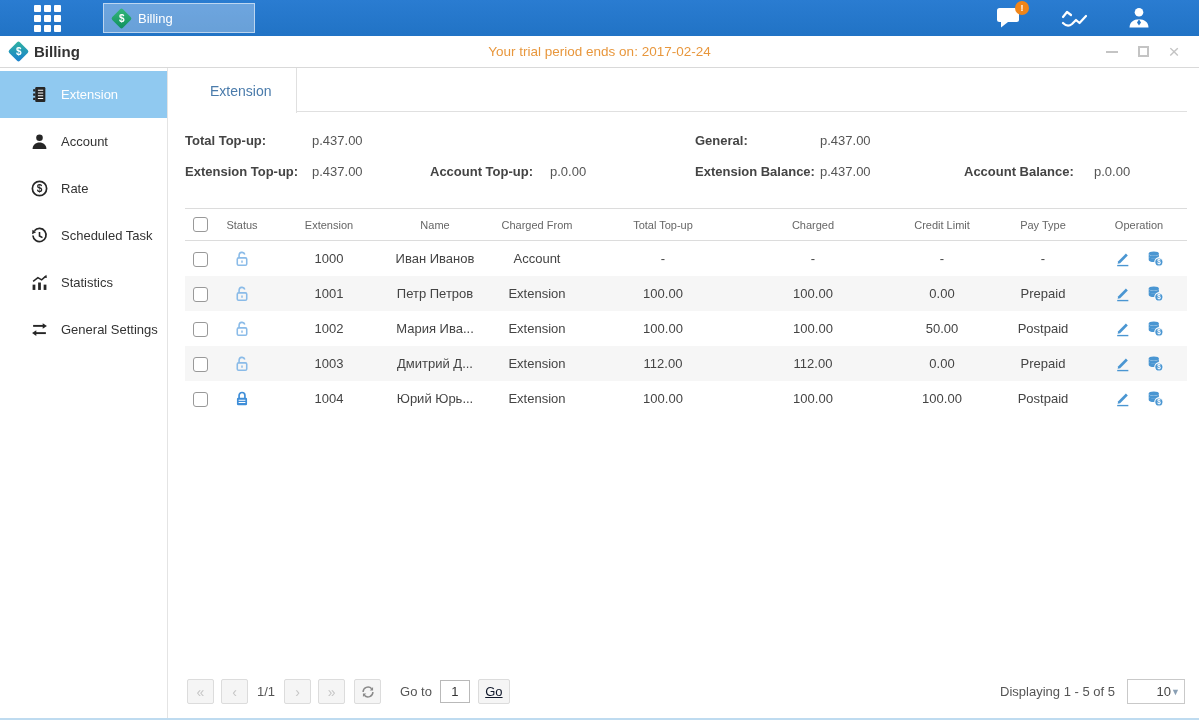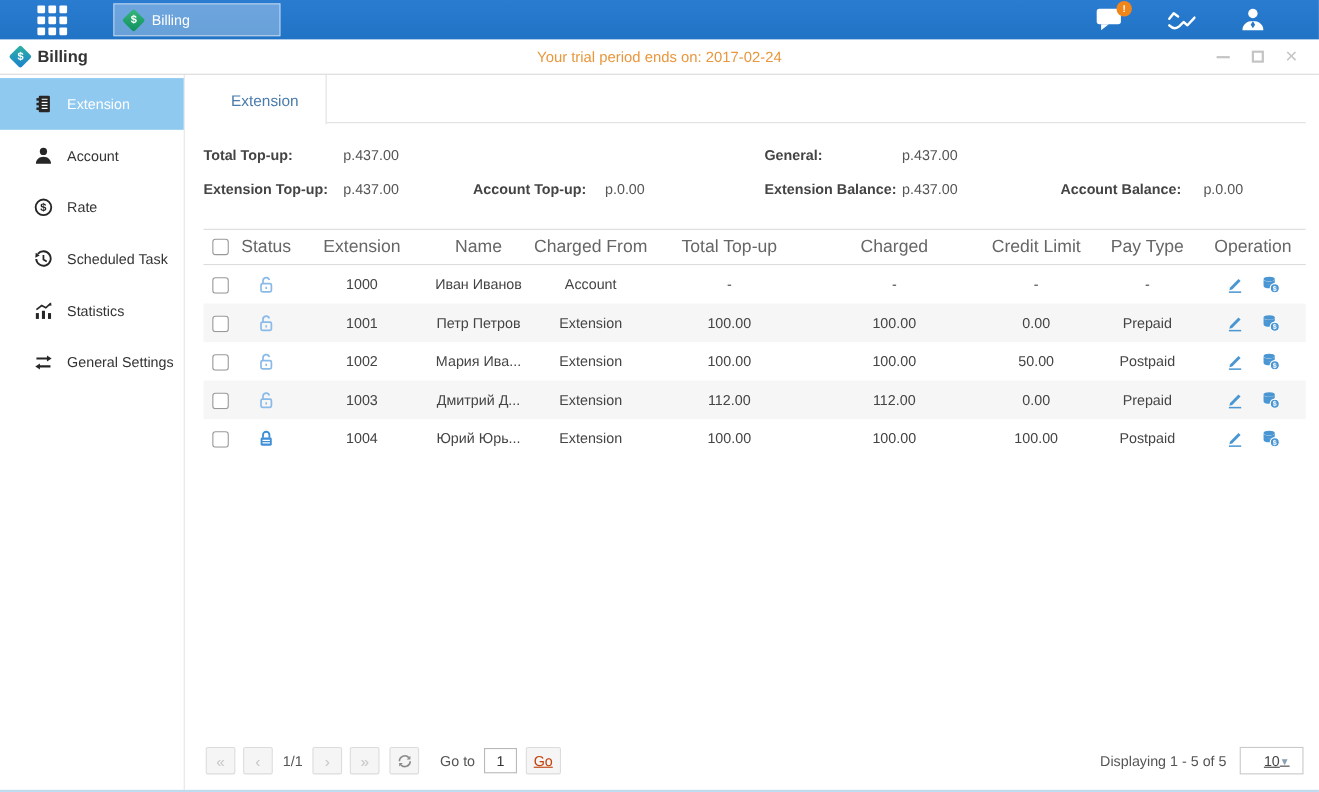--- a/index.html
+++ b/index.html
@@ -45,38 +45,38 @@
   .sum-line { height:31px; display:flex; align-items:center; }
   .sum-label { font-weight:bold; color:#444; }
   .sum-val { color:#555; }
   .w127 { width:127px; } .w118 { width:118px; } .w120 { width:120px; } .w125 { width:125px; } .w130 { width:130px;margin-left:26px; }
 
   .btn-row { margin-top:12px; display:flex; gap:9px; }
   .btn { background:#4190ce; border:1px solid #3a86c4; color:#fff; font-size:13px; font-weight:bold; padding:0 13px; height:28px; border-radius:3px; cursor:pointer; font-family:"Liberation Sans",sans-serif; }
 
   
   .table { margin-top:21px; --cols:26px 62px 112px 100px 104px 148px 152px 106px 96px 1fr; }
-  .thead { display:grid; grid-template-columns:var(--cols); height:33px; border-top:1px solid #dcdcdc; border-bottom:1px solid #dcdcdc; align-items:center; color:#666; font-size:16px; }
+  .thead { display:grid; grid-template-columns:var(--cols); height:33px; border-top:1px solid #dcdcdc; border-bottom:1px solid #dcdcdc; align-items:center; color:#666; font-size:11px; }
   .trow { display:grid; grid-template-columns:var(--cols); height:35px; align-items:center; color:#444; font-size:13px; }
   .trow:nth-child(even) { background:#f6f6f6; }
   .cell { text-align:center; overflow:hidden; white-space:nowrap; }
   .cb { width:15px; height:15px; border:1px solid #999; border-radius:3px; background:#fff; display:inline-block; vertical-align:middle; margin-left:8px; cursor:pointer; }
   .status-cell, .ops-cell { display:flex; align-items:center; justify-content:center; gap:16px; }
   .status-cell svg, .ops-cell svg { cursor:pointer; }
 
   
   .footer { margin-top:auto; display:flex; align-items:center; padding:0 2px 14px 2px; font-size:13px; color:#555; flex:0 0 auto; }
   .pg-btn { width:27px; height:25px; background:#f5f5f5; border:1px solid #dcdcdc; border-radius:2px; display:flex; align-items:center; justify-content:center; color:#c6c6c6; font-size:14px; cursor:pointer; margin-right:7px; }
   .pg-ind { margin:0 9px 0 2px; }
   .pg-refresh { margin-left:2px; }
   .goto-label { margin-left:12px; }
   .goto-input { width:30px; height:23px; border:1px solid #b9b9b9; text-align:center; font-size:13px; margin:0 8px; font-family:"Liberation Sans",sans-serif; color:#333; }
-  .go-btn { width:32px; color:#c2410c; margin-right:0;text-decoration:underline; }
+  .go-btn { width:32px; color:#0f172a; margin-right:0;text-decoration:underline; }
   .foot-right { margin-left:auto; display:flex; align-items:center; gap:12px; }
-  .pagesize { width:58px; height:25px; border:1px solid #c9c9c9; background:#fff; display:flex; align-items:center; padding:0 21px; justify-content:space-between; cursor:pointer; color:#444;text-decoration:underline; }
+  .pagesize { width:58px; height:25px; border:1px solid #c9c9c9; background:#fff; display:flex; align-items:center; padding:0 4px; justify-content:flex-end; cursor:pointer; color:#444; }
   .pagesize .caret { font-size:9px; color:#8aa0b5; }
 </style>
 </head>
 <body>
 
 <div class="page">
 
   <div class="navbar">
     <div class="apps-grid">
       <span></span>

